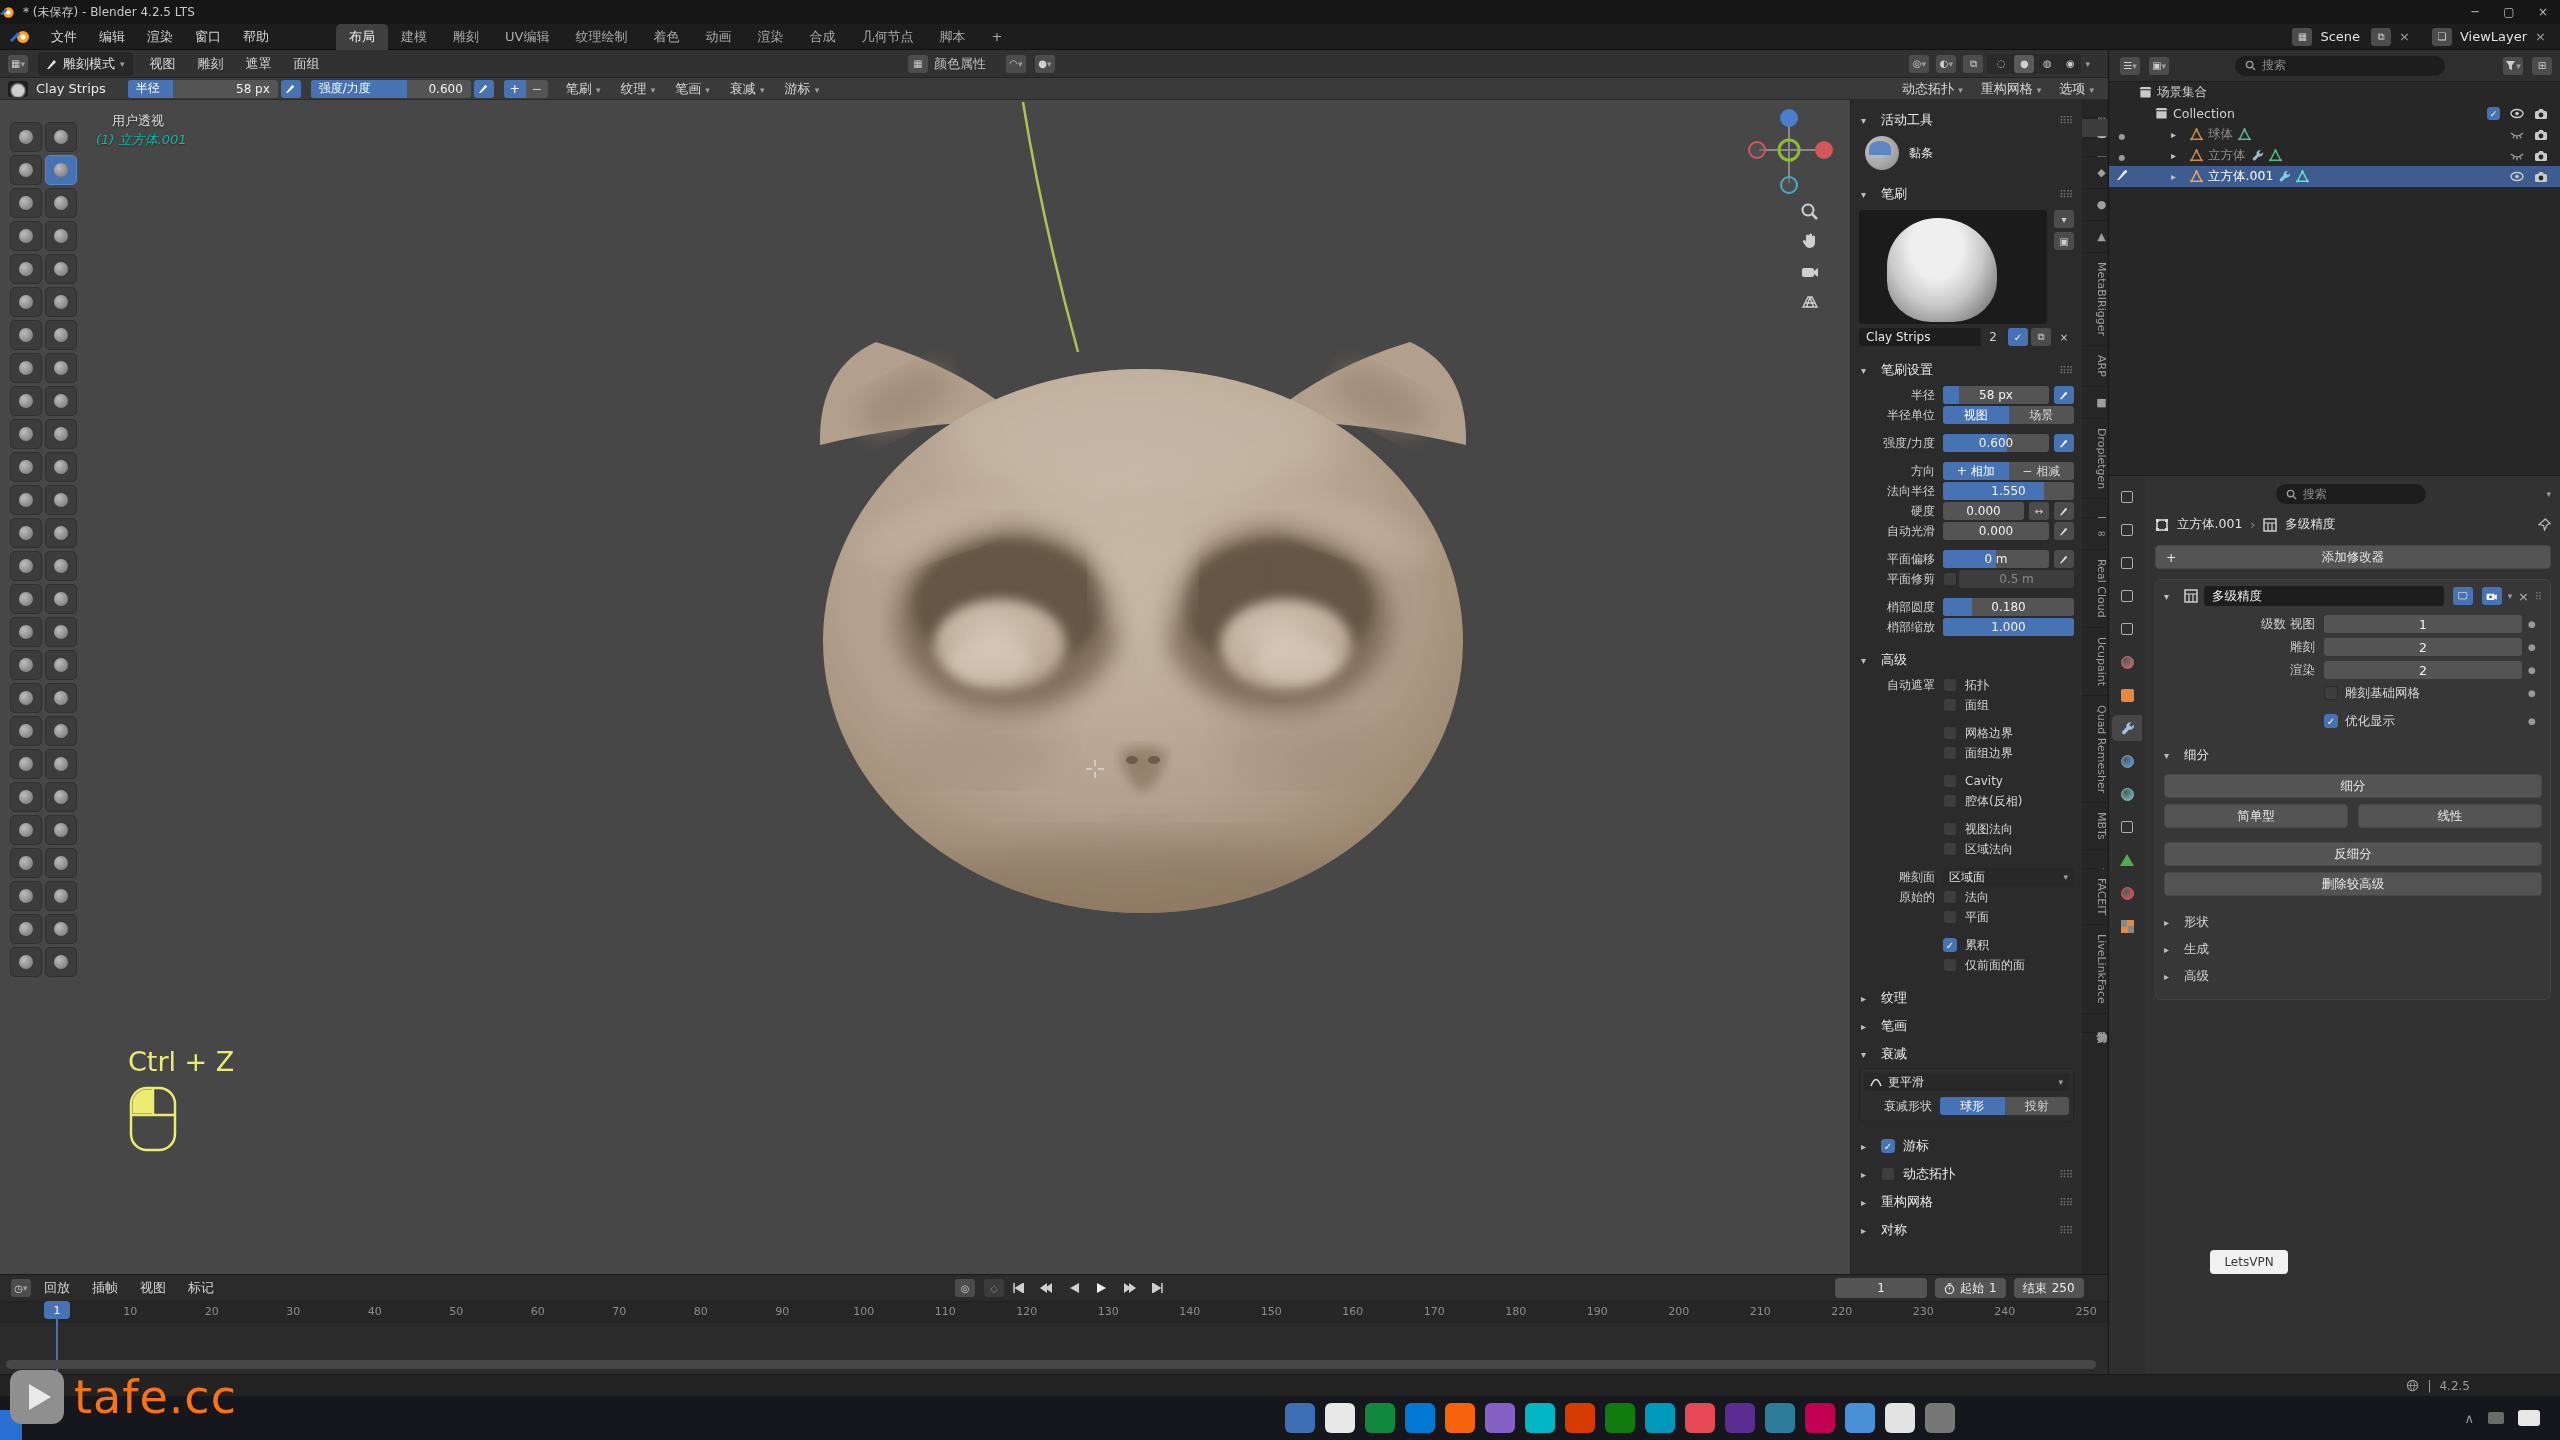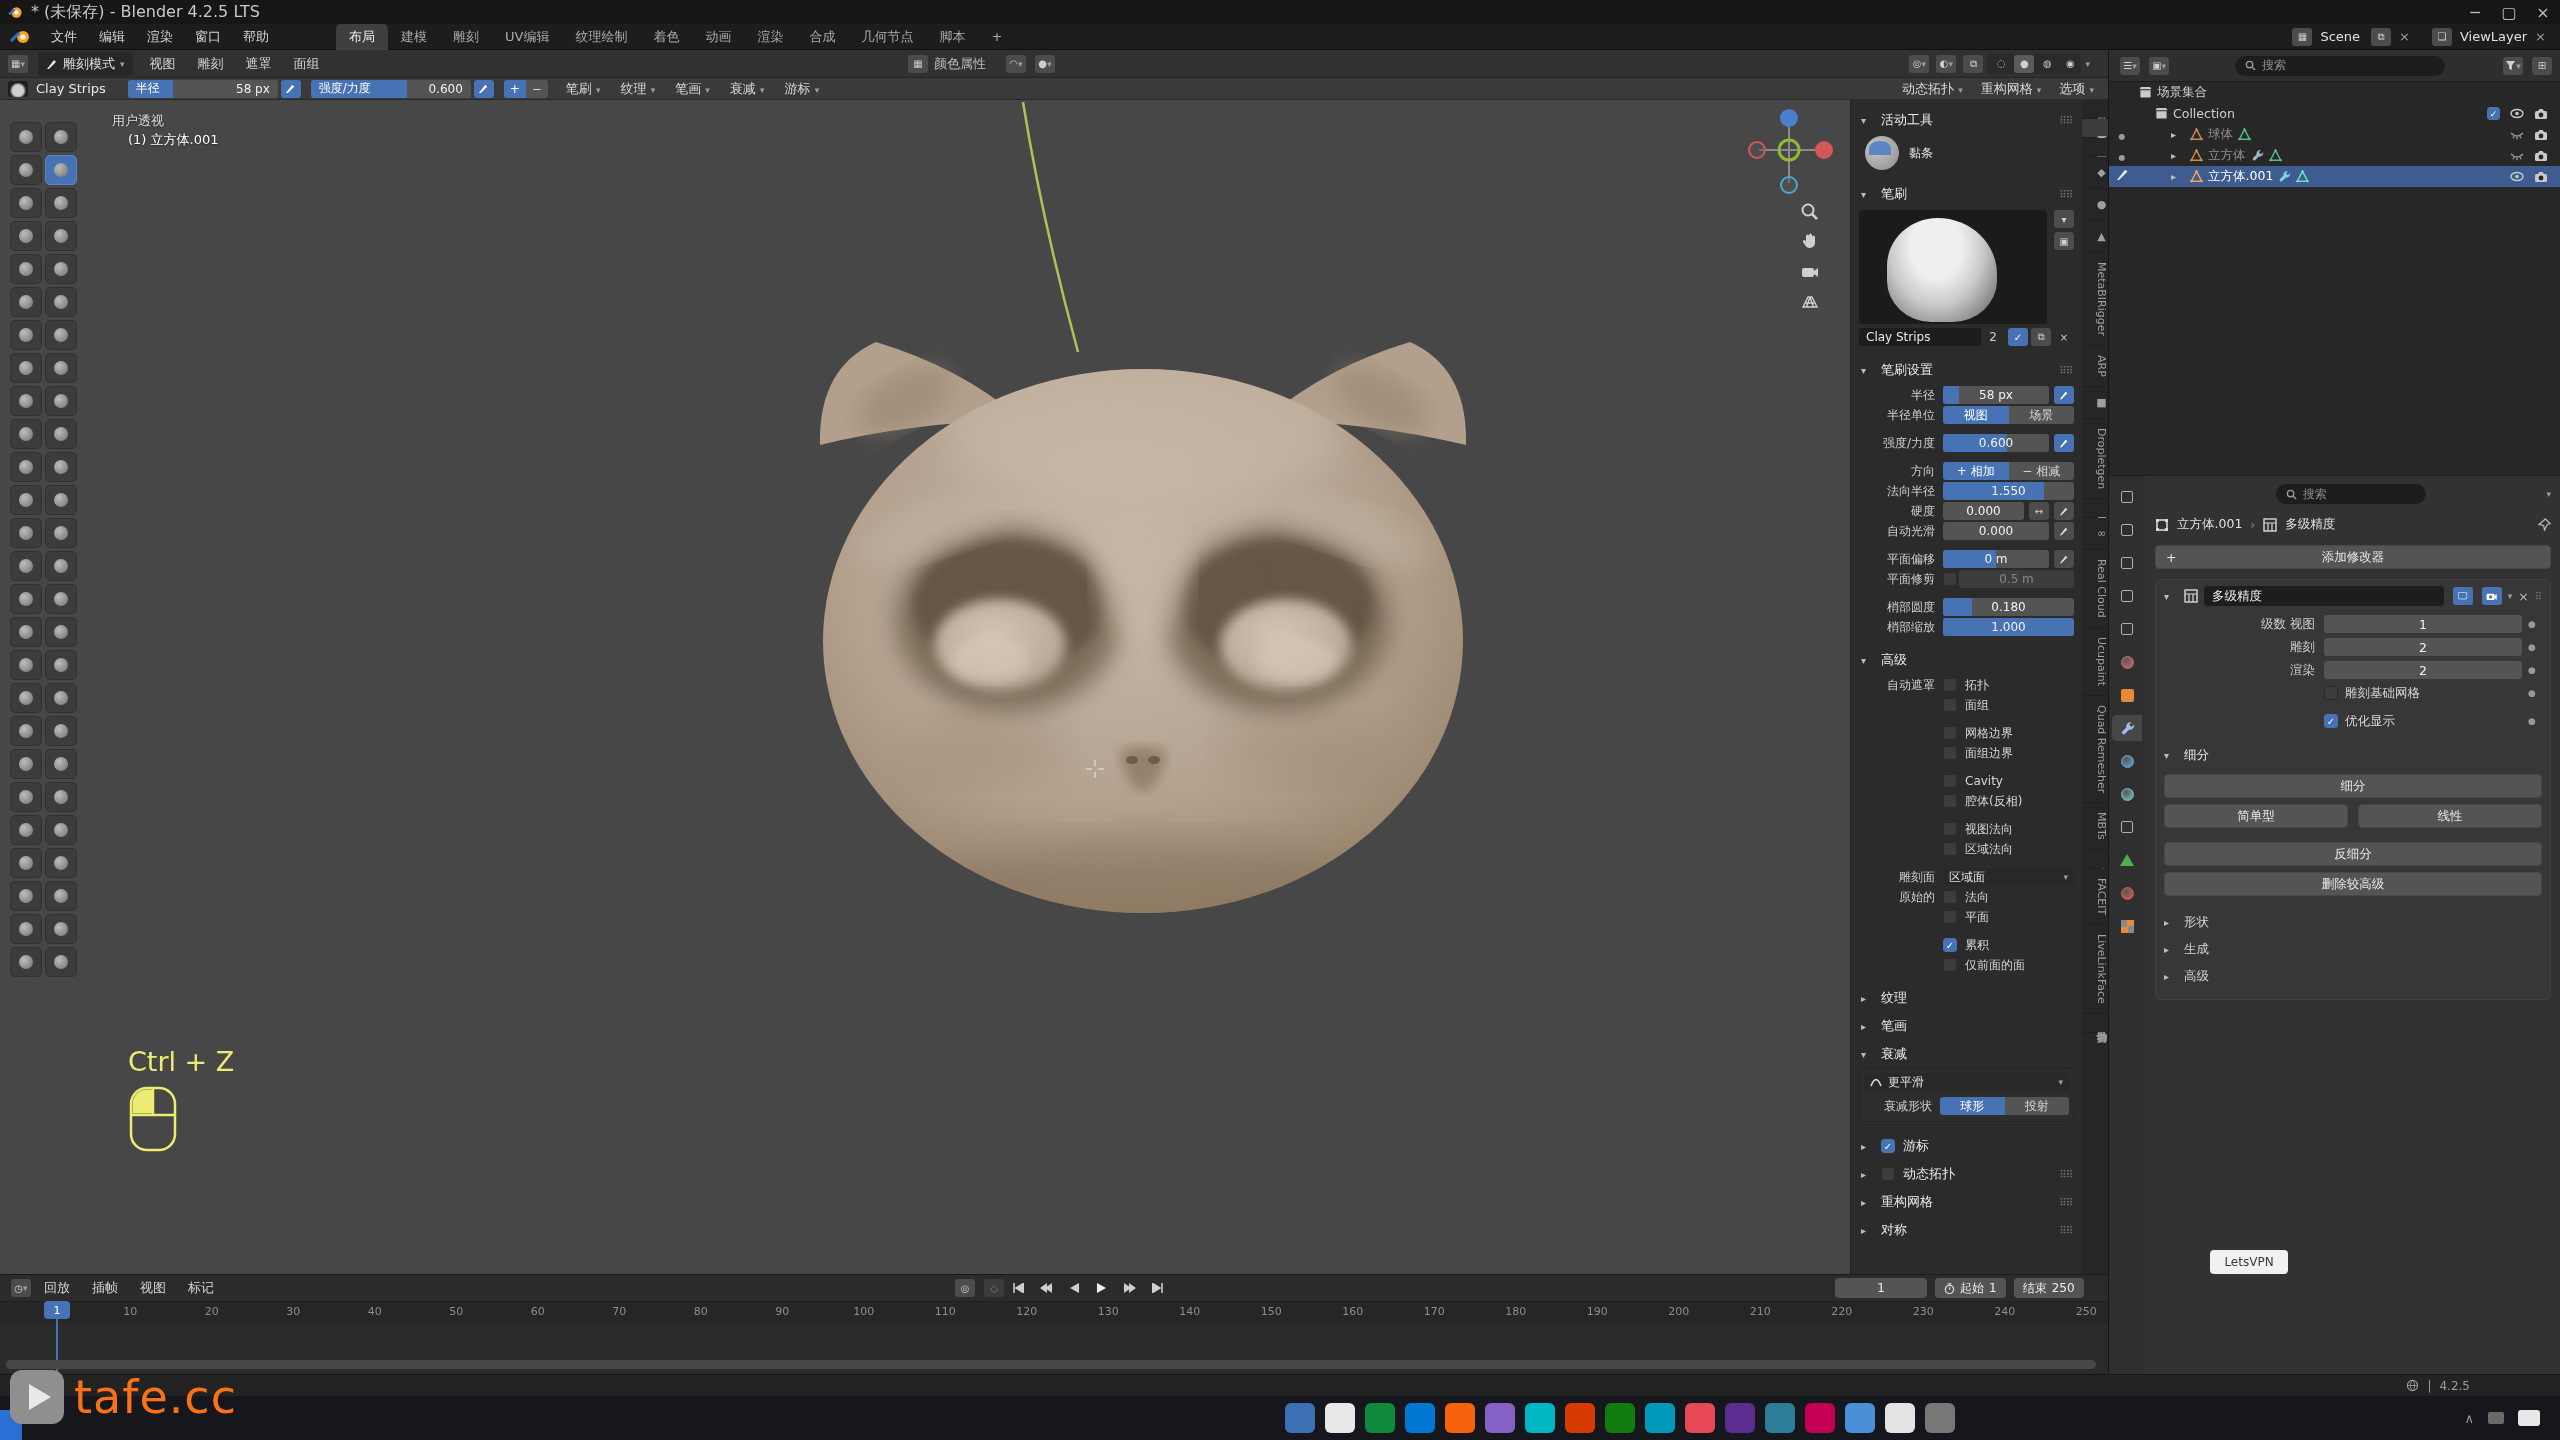--- a/index.html
+++ b/index.html
@@ -1,21 +1,21 @@
 <!DOCTYPE html>
 <html><head>
 <meta charset="utf-8">
 <style>
   *{margin:0;padding:0;box-sizing:border-box;font-family:"DejaVu Sans","Liberation Sans",sans-serif;}
   html,body{width:2560px;height:1440px;overflow:hidden;background:#000;}
   .abs{position:absolute;}
   #stage{position:relative;width:2560px;height:1440px;background:#1b1b1b;font-size:13px;color:#d6d6d6;}
 
   
-  #titlebar{left:0;top:0;width:2560px;height:24px;background:#161616;display:flex;align-items:center;padding-left:8px;color:#c8c8c8;font-size:16px;}
+  #titlebar{left:0;top:0;width:2560px;height:24px;background:#161616;display:flex;align-items:center;padding-left:0;color:#c8c8c8;font-size:12px;}
   #topbar{left:0;top:24px;width:2560px;height:26px;background:#1d1d1d;display:flex;align-items:center;border-bottom:1px solid #0f0f0f;}
   .menu-item{padding:4px 11px;color:#d4d4d4;border-radius:4px;}
   .ws-tab{padding:4px 13px;color:#ababab;border-radius:5px 5px 0 0;white-space:nowrap;}
   .ws-tab.active{background:#3f3f3f;color:#f0f0f0;}
   .winbtn{width:34px;text-align:center;color:#bbb;}
 
   
   #vp-header{left:0;top:50px;width:2108px;height:28px;background:#313131;border-bottom:1px solid #242424;display:flex;align-items:center;}
   #tool-header{left:0;top:78px;width:2108px;height:22px;background:#3a3a3a;border-bottom:1px solid #2a2a2a;display:flex;align-items:center;}
   .hdr-dd{display:flex;align-items:center;gap:5px;background:#272727;border-radius:4px;padding:3px 8px;margin-left:10px;color:#e2e2e2;}
@@ -292,21 +292,21 @@
         <ellipse cx="985" cy="650" rx="80" ry="34" fill="#9b8874" opacity="0.4" filter="url(#b20)"></ellipse>
         <ellipse cx="1301" cy="650" rx="80" ry="34" fill="#9b8874" opacity="0.4" filter="url(#b20)"></ellipse>
       </g>
 
       <g opacity="0.8">
         <path d="M1095 660 v6 M1095 672 v6 M1086 669 h6 M1098 669 h6" stroke="#e3e3e3" stroke-width="1.5"></path>
       </g>
     </svg>
 
     <span class="vp-text" style="left:112px;top:12px;">用户透视</span>
-    <span class="vp-text" style="left:128px;top:31px;color:#ffffff;">(1) 立方体.001</span>
+    <span class="vp-text" style="left:96px;top:31px;color:#14b8a6;font-style:italic;">(1) 立方体.001</span>
 
     <div id="toolbar">
         <div class="tool"></div>
         <div class="tool"></div>
         <div class="tool"></div>
         <div class="tool active"></div>
         <div class="tool"></div>
         <div class="tool"></div>
         <div class="tool"></div>
         <div class="tool"></div>

